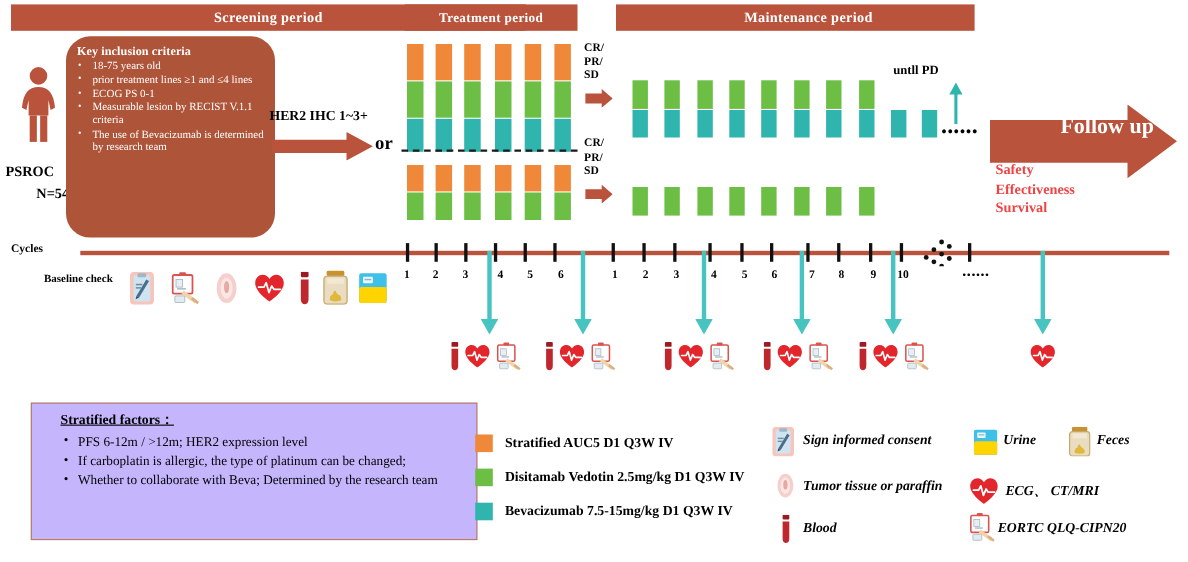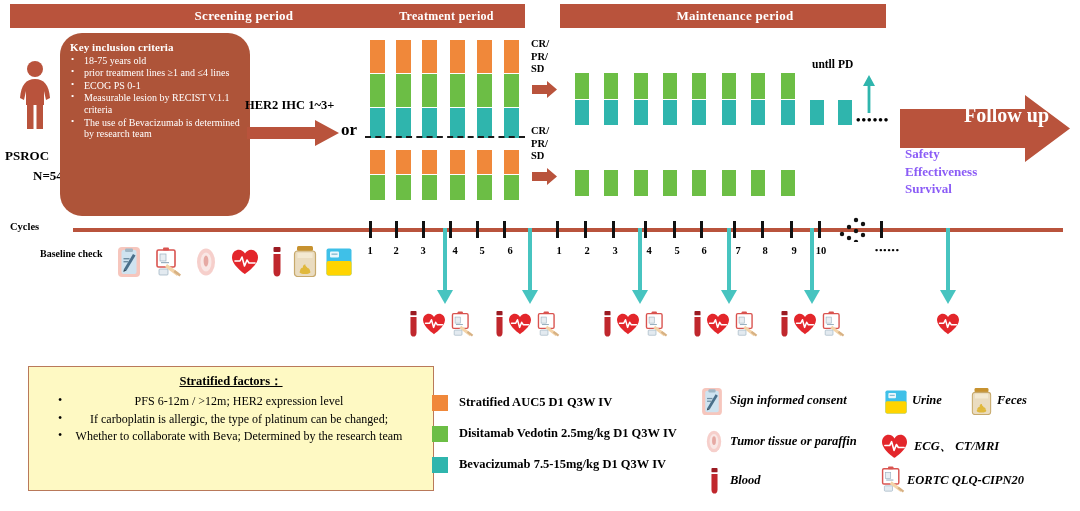--- a/index.html
+++ b/index.html
@@ -57,35 +57,35 @@
   .small-arrow{position:absolute;}
 
   .untilpd{position:absolute;left:812px;top:58px;font-size:11.5px;font-weight:bold;color:#000;white-space:nowrap;}
   .dots-h{position:absolute;font-size:13px;font-weight:bold;letter-spacing:1px;color:#000;}
 
   
   .followup-text{
     position:absolute;left:964px;top:104px;font-size:20px;font-weight:bold;color:#fff;
     white-space:nowrap;
   }
-  .fu-items{position:absolute;left:905px;top:145px;font-size:13px;font-weight:bold;color:#8b5cf6;line-height:17.5px;}
+  .fu-items{position:absolute;left:905px;top:145px;font-size:13px;font-weight:bold;color:#ef4444;line-height:17.5px;}
 
   
   .axis{position:absolute;left:73px;top:228px;width:990px;height:4px;background:#B9533C;}
   .cycles-label{position:absolute;left:10px;top:221px;font-size:10.5px;font-weight:bold;color:#000;}
   .tick{position:absolute;width:3px;height:17px;background:#111;top:221px;}
   .cyc-num{position:absolute;top:245px;font-size:10.5px;font-weight:bold;color:#000;text-align:center;width:14px;}
   .vline{position:absolute;width:4px;background:#47C4C0;}
 
   .baseline-label{position:absolute;left:40px;top:248px;font-size:10px;font-weight:bold;color:#000;}
 
   
   .strat-box{
     position:absolute;left:28px;top:366px;width:406px;height:125px;
-    border:1.6px solid #B9795A;background:#fef9c3;box-sizing:border-box;padding:6px 26px;text-align:center;
+    border:1.6px solid #B9795A;background:#c4b5fd;box-sizing:border-box;padding:6px 26px;
   }
   .strat-title{font-size:12.5px;font-weight:bold;text-decoration:underline;color:#000;margin-bottom:3px;}
   .strat-list{list-style:none;margin:0;padding:0;}
   .strat-list li{position:relative;padding-left:16px;font-size:12px;line-height:16.5px;color:#000;margin-bottom:1px;}
   .strat-list li:before{content:"\2022";position:absolute;left:3px;top:-1px;}
 
   
   .lg-swatch{position:absolute;width:16px;height:16px;}
   .lg-text{position:absolute;font-size:12.5px;font-weight:bold;color:#000;white-space:nowrap;}
   .lg-icon{position:absolute;}

